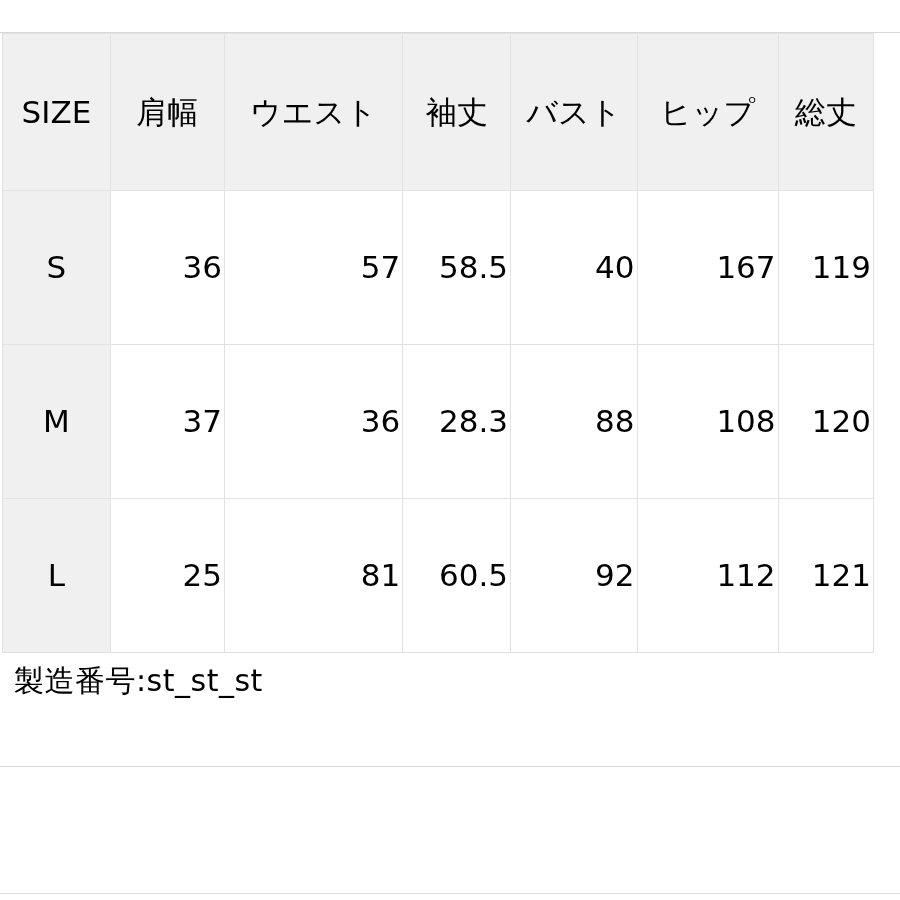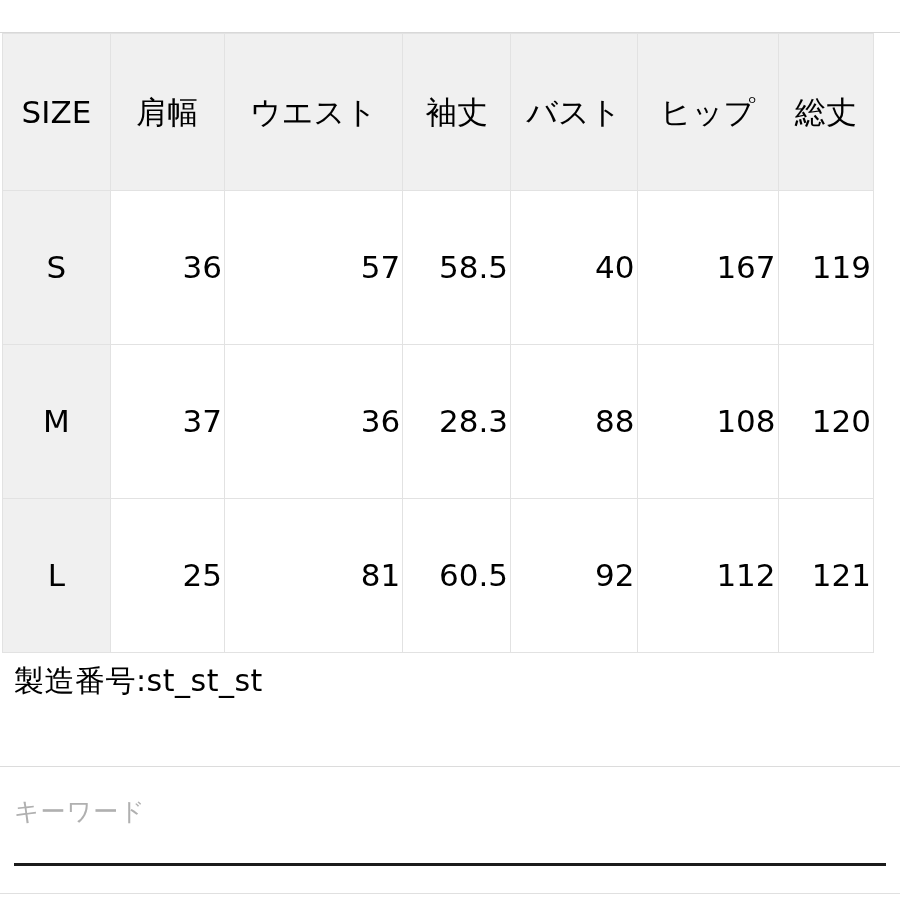--- a/index.html
+++ b/index.html
@@ -176,20 +176,16 @@
           <td>121</td>
         </tr>
       </tbody>
     </table>
   </div>
 
   <div class="mfg-code">製造番号:st_st_st</div>
 
   <div class="mid-rule"></div>
 
-  <div class="keyword-block">
-    <div class="keyword-placeholder">キーワード</div>
-    <div class="keyword-underline"></div>
-  </div>
 
   <div class="bottom-rule"></div>
 
 </div>
 
 </body></html>

